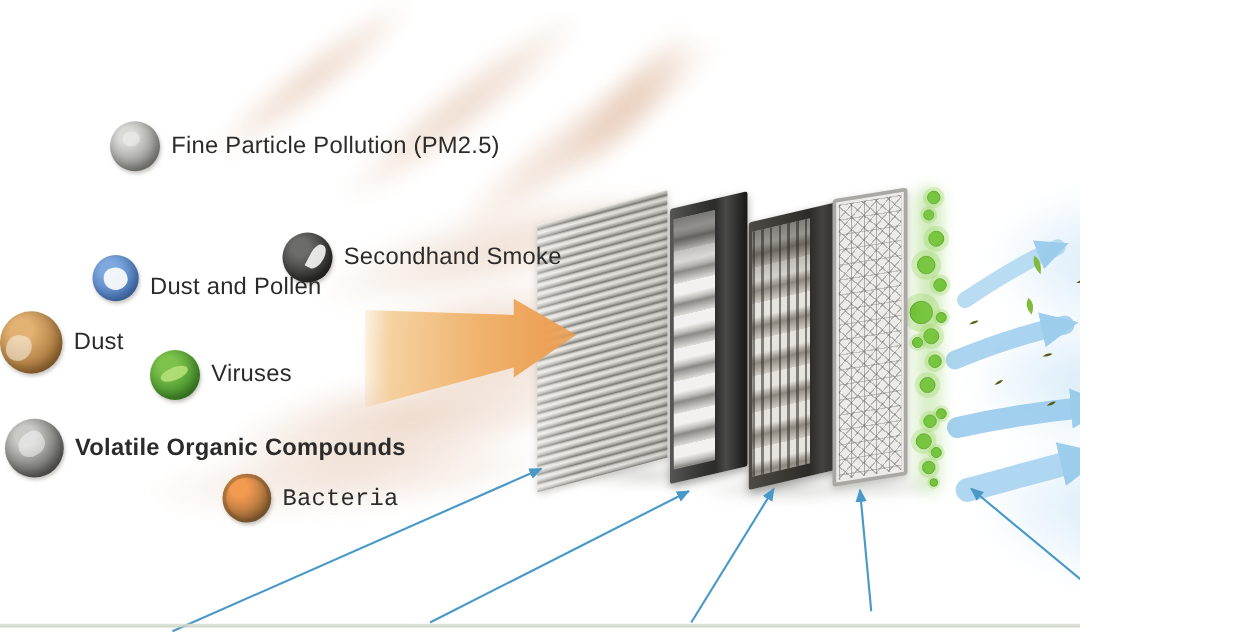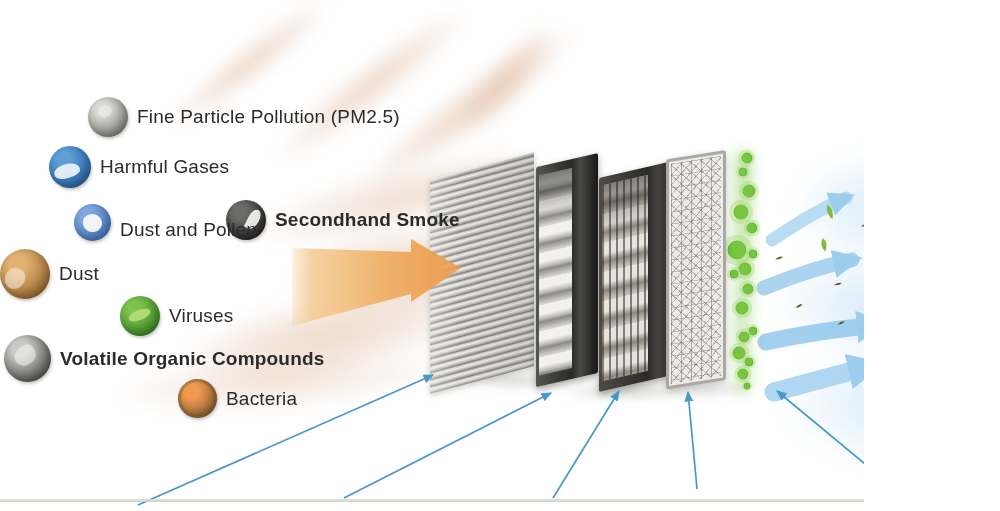--- a/index.html
+++ b/index.html
@@ -262,45 +262,41 @@
         <line x1="900" y1="493" x2="777" y2="391" stroke="#4898c8" stroke-width="1.7" marker-end="url(#mk-callout)" data-name="callout-arrow"></line>
         <line x1="1012" y1="448" x2="993" y2="366" stroke="#4898c8" stroke-width="1.7" marker-end="url(#mk-callout)" data-name="callout-arrow"></line>
       </g>
   </svg>
 
   <div id="pollutant-list" data-name="pollutant-list" style="position:absolute;inset:0;">
       <div class="pollutant" data-name="pollutant-fine-particle-pollution-pm2-5" style="left: 88px; top: 97px;">
         <span class="p-icon" data-name="particulate-icon" style="height: 40px; width: 40px; background: radial-gradient(circle at 35% 30%, rgb(217, 217, 213) 18%, rgb(110, 110, 106) 92%);"></span>
         <span class="p-label" data-name="pollutant-label">Fine Particle Pollution (PM2.5)</span>
       </div>
-      <div class="pollutant" data-name="pollutant-harmful-gases" style="left: 49px; top: 146px;">
-        <span class="p-icon" data-name="harmful-gases-icon" style="height: 42px; width: 42px; background: radial-gradient(circle at 35% 30%, rgb(91, 159, 214) 18%, rgb(28, 89, 160) 92%);"></span>
-        <span class="p-label" data-name="pollutant-label">Harmful Gases</span>
-      </div>
-      <div class="pollutant" data-name="pollutant-secondhand-smoke" style="left: 226px; top: 200px; font-weight: bold;">
+      <div class="pollutant" data-name="pollutant-secondhand-smoke" style="left: 226px; top: 186px;">
         <span class="p-icon" data-name="secondhand-smoke-icon" style="height: 40px; width: 40px; background: radial-gradient(circle at 35% 30%, rgb(108, 108, 106) 18%, rgb(20, 20, 20) 92%);"></span>
         <span class="p-label" data-name="pollutant-label">Secondhand Smoke</span>
       </div>
       <div class="pollutant" data-name="pollutant-dust-and-pollen" style="left: 74px; top: 204px; align-items: flex-end;">
         <span class="p-icon" data-name="dust-pollen-icon" style="height: 37px; width: 37px; background: radial-gradient(circle at 35% 30%, rgb(126, 168, 222) 18%, rgb(58, 108, 182) 92%);"></span>
         <span class="p-label" data-name="pollutant-label">Dust and Pollen</span>
       </div>
       <div class="pollutant" data-name="pollutant-odors" style="left: 0px; top: 249px;">
         <span class="p-icon" data-name="odors-icon" style="height: 50px; width: 50px; background: radial-gradient(circle at 35% 30%, rgb(226, 178, 114) 18%, rgb(140, 90, 34) 92%);"></span>
         <span class="p-label" data-name="pollutant-label">Dust</span>
       </div>
-      <div class="pollutant" data-name="pollutant-viruses" style="left: 120px; top: 296px;">
+      <div class="pollutant" data-name="pollutant-viruses" style="left: 120px; top: 280px;">
         <span class="p-icon" data-name="viruses-icon" style="height: 40px; width: 40px; background: radial-gradient(circle at 35% 30%, rgb(125, 194, 75) 18%, rgb(46, 125, 30) 92%);"></span>
         <span class="p-label" data-name="pollutant-label">Viruses</span>
       </div>
       <div class="pollutant" data-name="pollutant-volatile-organic-compounds" style="left: 4px; top: 335px; font-weight: bold;">
         <span class="p-icon" data-name="voc-icon" style="height: 47px; width: 47px; background: radial-gradient(circle at 35% 30%, rgb(202, 202, 198) 18%, rgb(59, 59, 57) 92%);"></span>
         <span class="p-label" data-name="pollutant-label">Volatile Organic Compounds</span>
       </div>
-      <div class="pollutant" data-name="pollutant-bacteria" style="left: 178px; top: 379px;">
+      <div class="pollutant" data-name="pollutant-bacteria" style="left: 178px; top: 379px; font-family: Liberation Mono, monospace;">
         <span class="p-icon" data-name="bacteria-icon" style="height: 39px; width: 39px; background: radial-gradient(circle at 35% 30%, rgb(242, 154, 80) 18%, rgb(126, 90, 48) 92%);"></span>
         <span class="p-label" data-name="pollutant-label">Bacteria</span>
       </div>
     </div>
 
   <div class="bottom-edge" data-name="image-bottom-edge"></div>
   <div class="right-edge" data-name="image-right-edge"></div>
 </div>
 
 </body></html>

